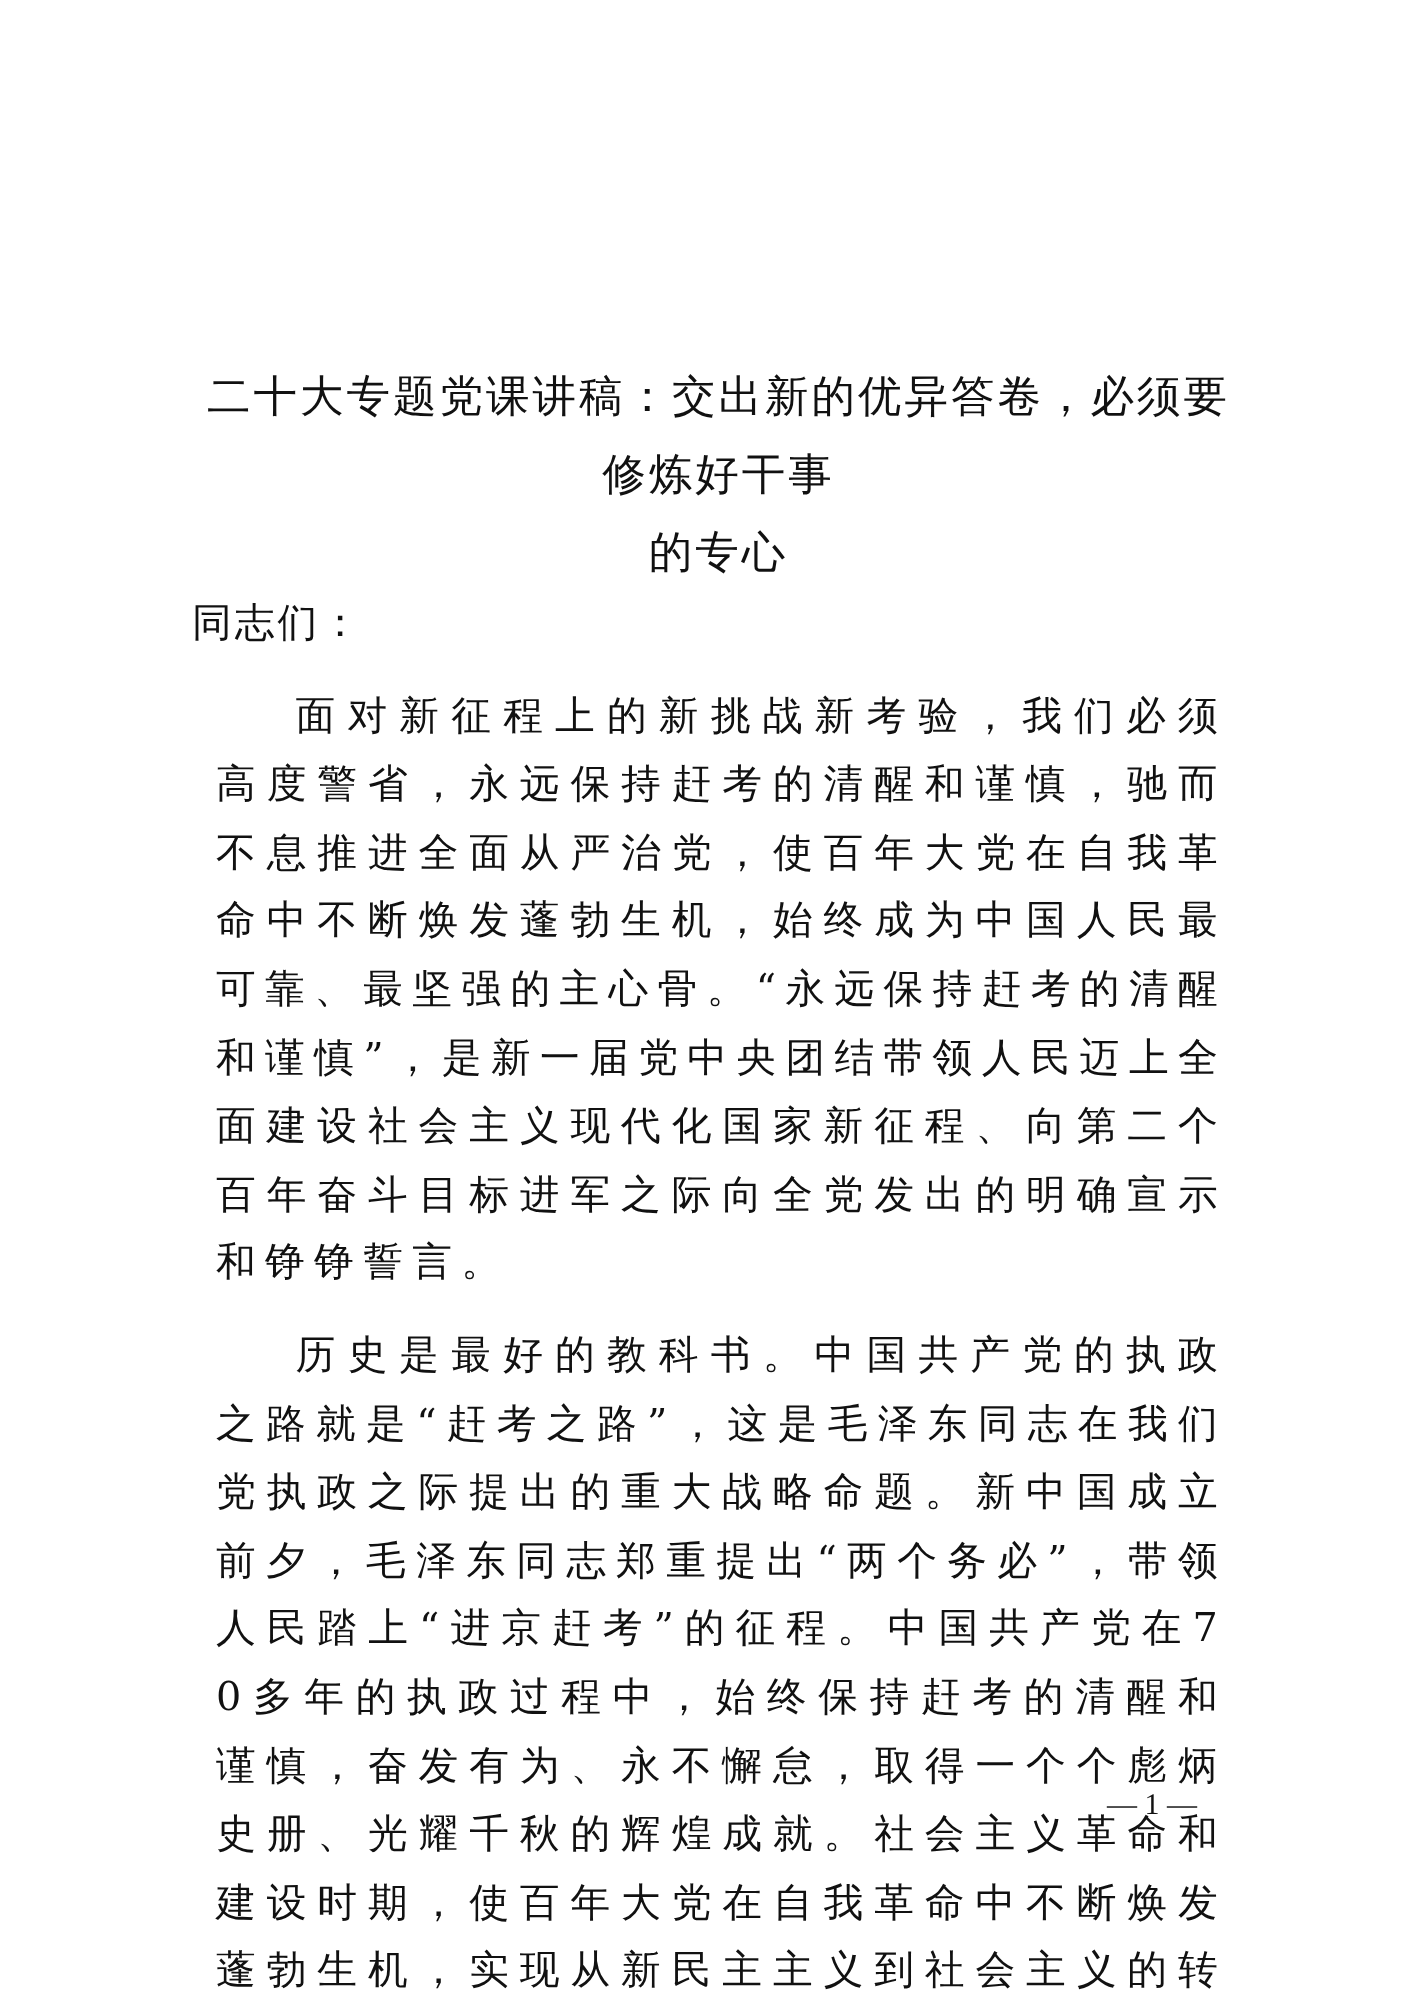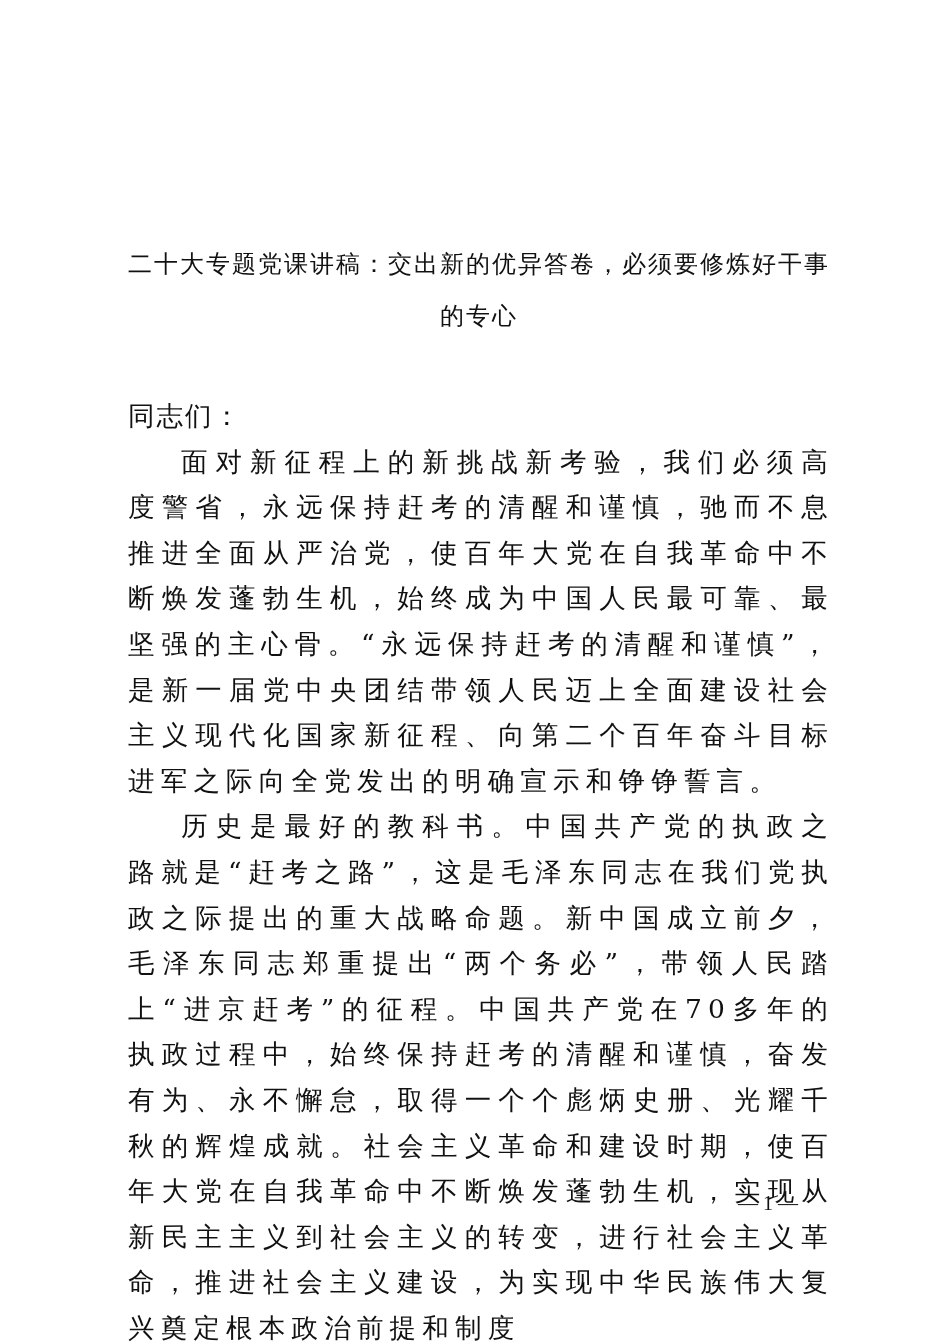--- a/index.html
+++ b/index.html
@@ -21,42 +21,42 @@
       width: 950px;
       height: 1344px;
       background: #ffffff;
     }
     .title {
       position: absolute;
       left: 128px;
       top: 238px;
       width: 702px;
       text-align: center;
-      font-size: 24px;
+      font-size: 29px;
       line-height: 52px;
       letter-spacing: 2px;
       font-weight: normal;
       margin: 0;
     }
     .body-text {
       position: absolute;
       left: 128px;
       top: 393px;
       width: 706px;
       font-size: 26.5px;
       line-height: 45.6px;
       letter-spacing: 6.2px;
       text-align: justify;
     }
     .salutation {
       margin: 0;
       letter-spacing: 2px;
     }
     .para {
-      margin: 0;
+      margin: 16px;
       text-indent: 2em;
       text-align: justify;
       word-break: break-all;
     }
     .page-number {
       position: absolute;
       left: 738px;
       top: 1191px;
       font-family: "Liberation Serif", "DejaVu Serif", serif;
       font-size: 20px;

